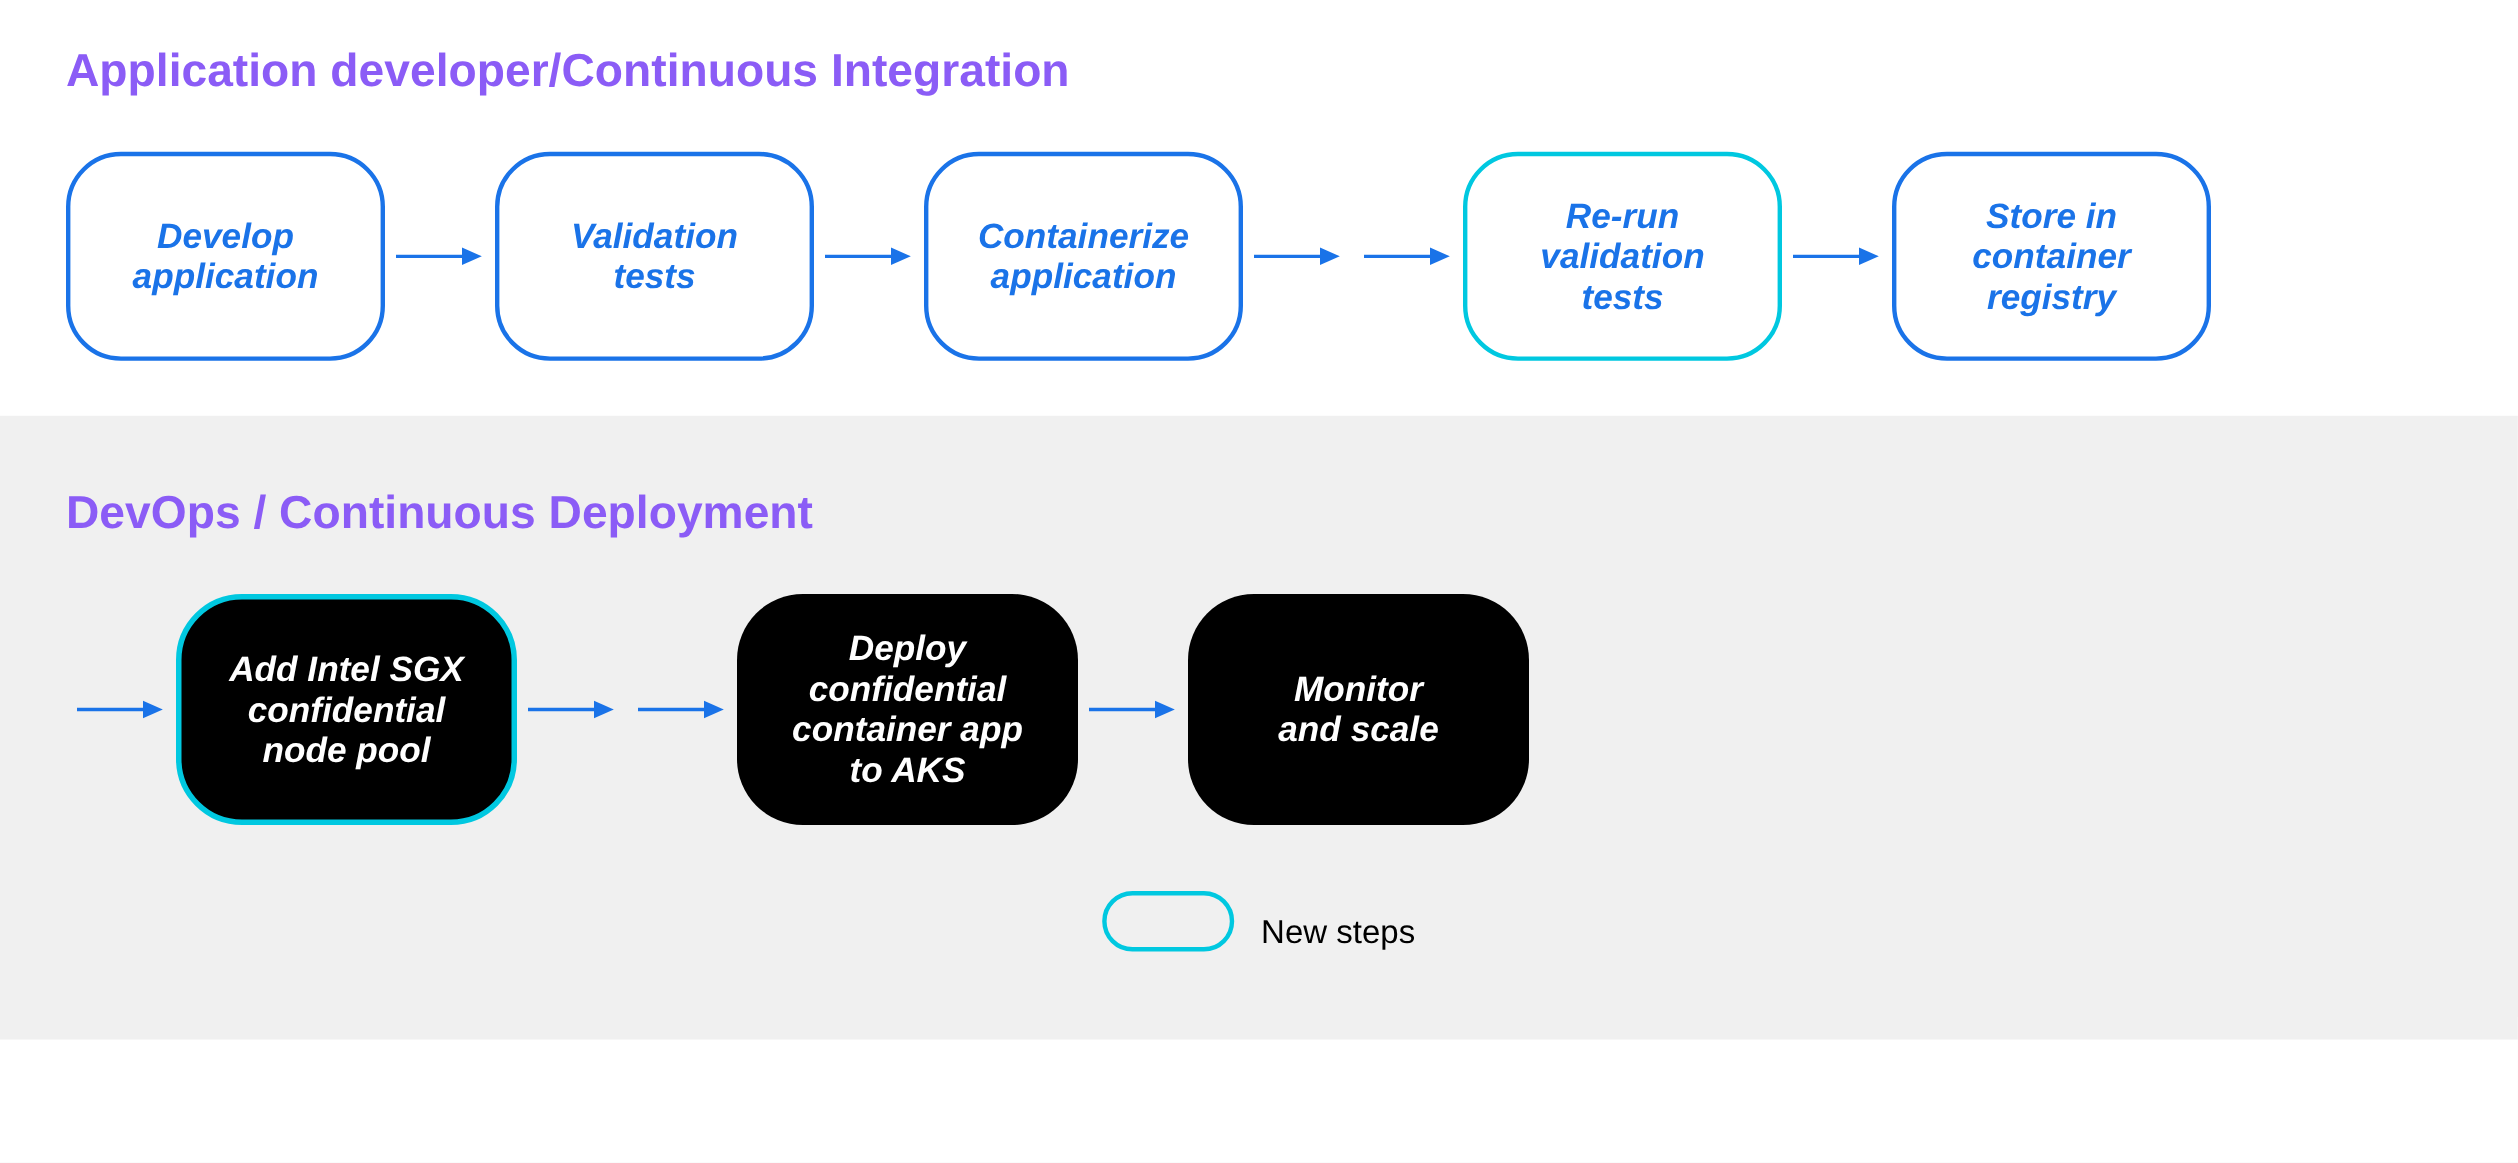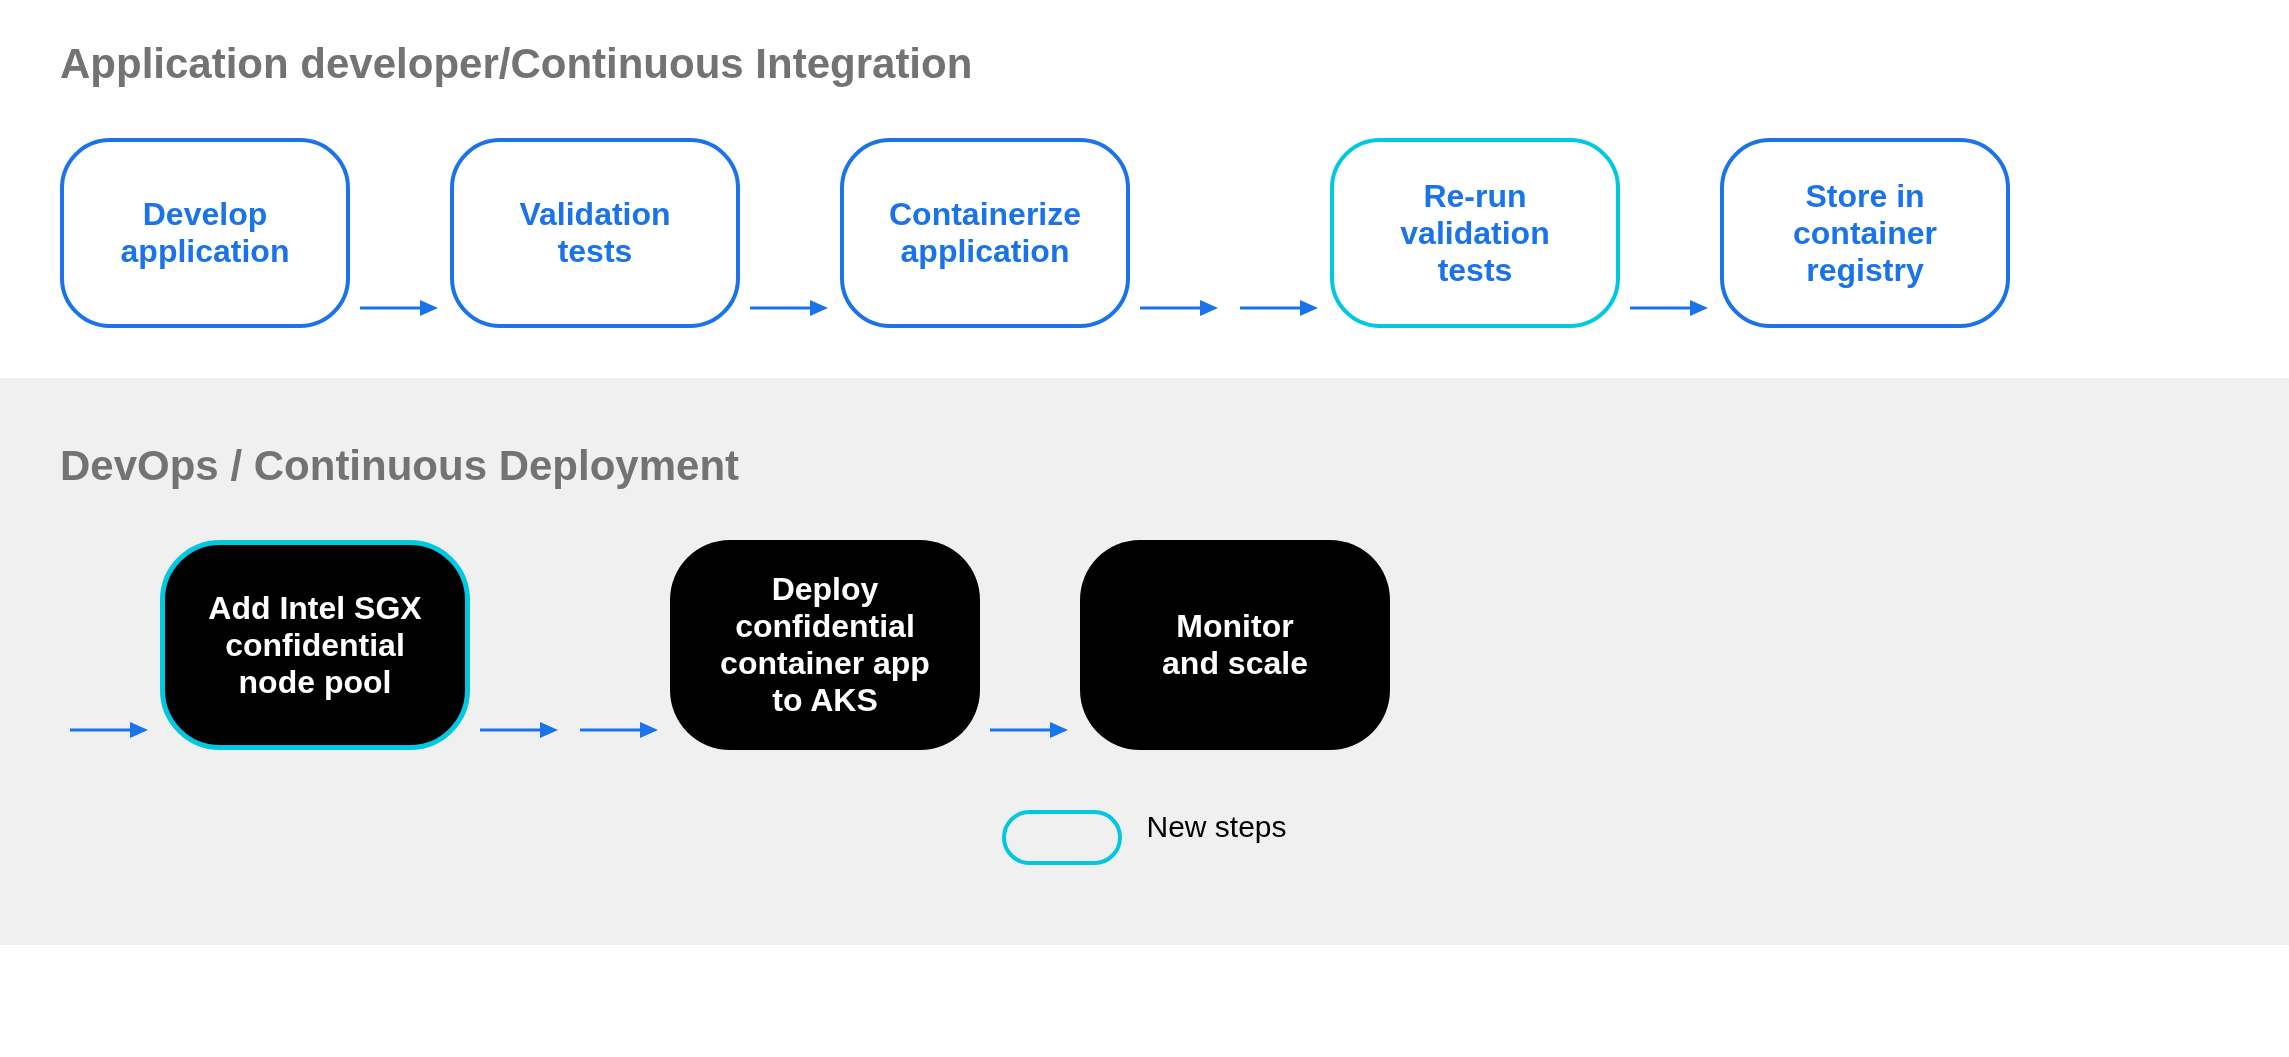--- a/index.html
+++ b/index.html
@@ -16,28 +16,29 @@
     }
 
     .bottom-section {
       background: #f0f0f0;
       padding: 64px 60px 80px 60px;
     }
 
     .section-title {
       font-size: 42px;
       font-weight: 600;
-      color: #737373;
+      color: #8b5cf6;
       margin-bottom: 50px;
     }
 
     .flow-row {
       display: flex;
-      align-items: flex-end;
+      align-items: center;
       gap: 0;
+      font-style: italic;
     }
 
     
     .node-top {
       width: 290px;
       height: 190px;
       border-radius: 50px;
       border: 4px solid #1a73e8;
       background: #fff;
       display: flex;
@@ -91,21 +92,21 @@
       height: 40px;
     }
 
     .arrow-bottom svg {
       width: 80px;
       height: 40px;
     }
 
     .legend-row {
       display: flex;
-      align-items: flex-start;
+      align-items: flex-end;
       gap: 24px;
       margin-top: 60px;
       justify-content: center;
     }
 
     .legend-shape {
       width: 120px;
       height: 55px;
       border-radius: 28px;
       border: 4px solid #00c8e0;

